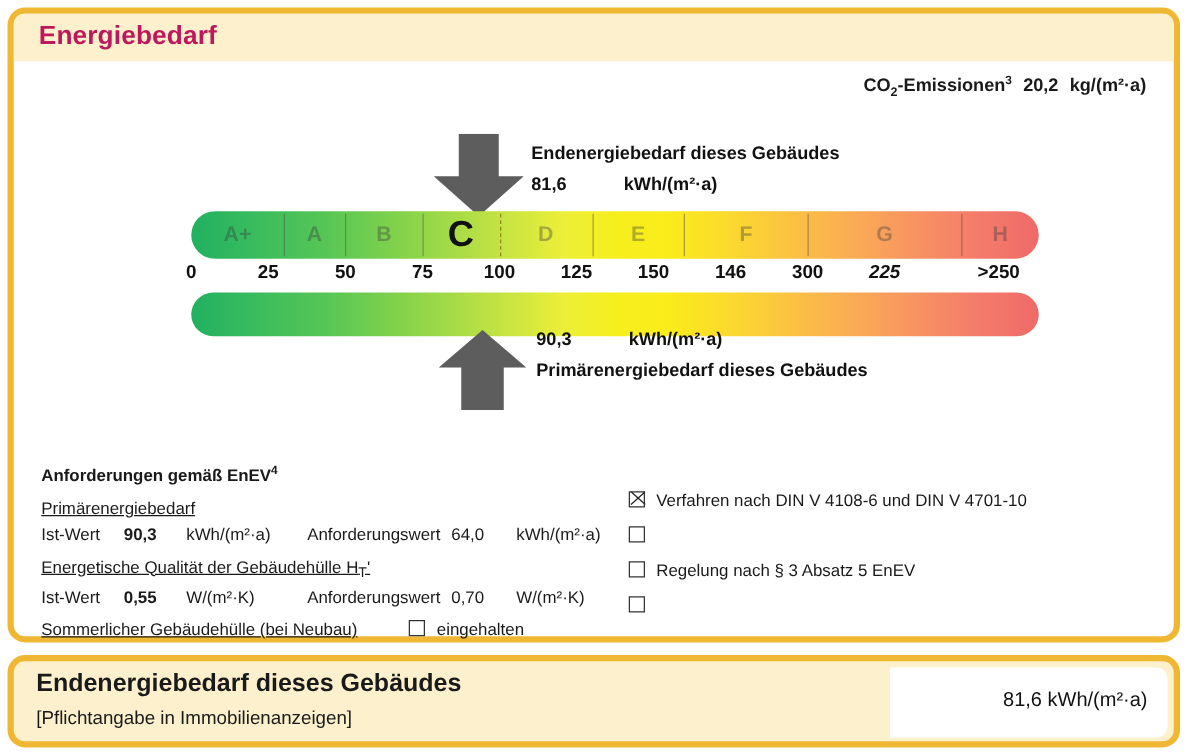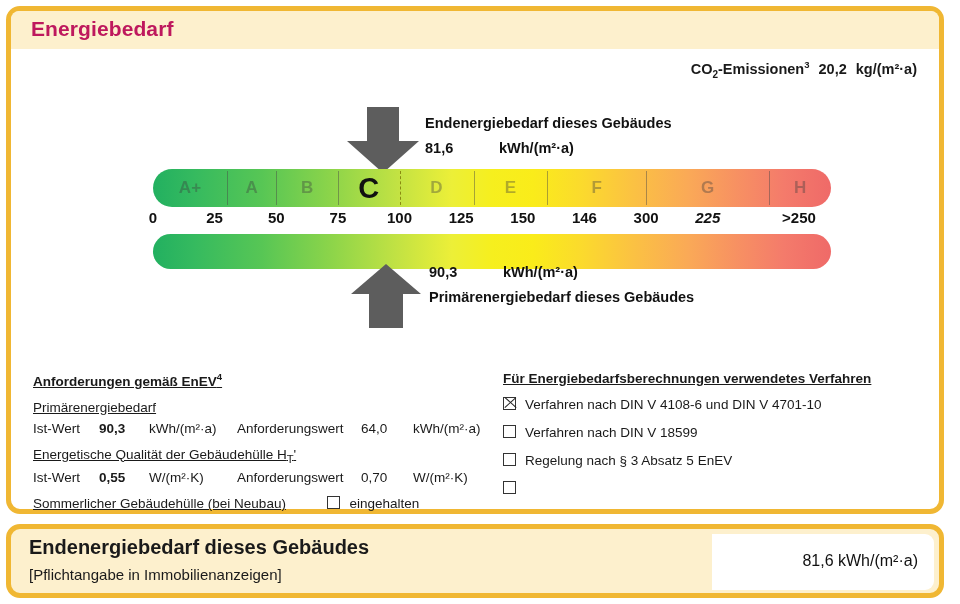--- a/index.html
+++ b/index.html
@@ -195,38 +195,37 @@
     font-size: 13.5px;
   }
   .col-right {
     position: absolute;
     left: 492px; top: 360px;
     width: 440px;
     font-size: 13.5px;
   }
   .sec-title {
     font-weight: bold;
-    text-decoration: underline;
     margin-bottom: 11px;
     white-space: nowrap;
   }
   .sub-title {
     text-decoration: underline;
     margin-bottom: 5px;
     white-space: nowrap;
   }
   .val-row {
     white-space: nowrap;
     margin-bottom: 9px;
     line-height: 18px;
   }
   .val-row .k1 { display:inline-block; width: 66px; }
   .val-row .v1 { display:inline-block; width: 50px; font-weight: bold; }
   .val-row .u1 { display:inline-block; width: 88px; }
-  .val-row .k2 { display:inline-block; width: 124px; }
+  .val-row .k2 { display:inline-block; width: 124px; text-align: center; }
   .val-row .v2 { display:inline-block; width: 52px; font-weight: normal; }
   .val-row .u2 { display:inline-block; }
 
   .summer-row {
     white-space: nowrap;
     margin-top: 4px;
   }
   .summer-row .st { text-decoration: underline; }
 
   .cbx {
@@ -247,21 +246,21 @@
     background: #222;
   }
   .cbx.checked::before { transform: rotate(42deg); }
   .cbx.checked::after  { transform: rotate(-42deg); }
 
   .opt-row {
     white-space: nowrap;
     margin-bottom: 12px;
     line-height: 16px;
   }
-  .opt-list { }
+  .opt-list { margin-top: 22px; }
 
   
   .panel-foot {
     position: absolute;
     left: 6px; top: 524px;
     width: 938px; height: 74px;
     background: #fdf0cd;
     border: 5px solid #f0b733;
     border-radius: 14px;
     box-sizing: border-box;
@@ -390,24 +389,23 @@
       </div>
 
       <div class="summer-row">
         <span class="st">Sommerlicher Gebäudehülle (bei Neubau)</span>
         <span style="display:inline-block;width:34px"></span>
         <span class="cbx" id="summer-cbx"></span><span>eingehalten</span>
       </div>
     </div>
 
     <div class="col-right">
-      <div class="sec-title">Für Energiebedarfsberechnungen verwendetes Verfahren</div>
       <div class="opt-list" id="method-options">
           <div class="opt-row"><span class="cbx checked"></span><span>Verfahren nach DIN V 4108-6 und DIN V 4701-10</span></div>
-          <div class="opt-row"><span class="cbx"></span><span>Verfahren nach DIN V 18599</span></div>
+          <div class="opt-row"><span class="cbx"></span></div>
           <div class="opt-row"><span class="cbx"></span><span>Regelung nach § 3 Absatz 5 EnEV</span></div>
           <div class="opt-row"><span class="cbx"></span></div>
         </div>
     </div>
 
   </div>
 
   <div class="panel-foot">
     <div class="foot-title">Endenergiebedarf dieses Gebäudes</div>
     <div class="foot-sub">[Pflichtangabe in Immobilienanzeigen]</div>

